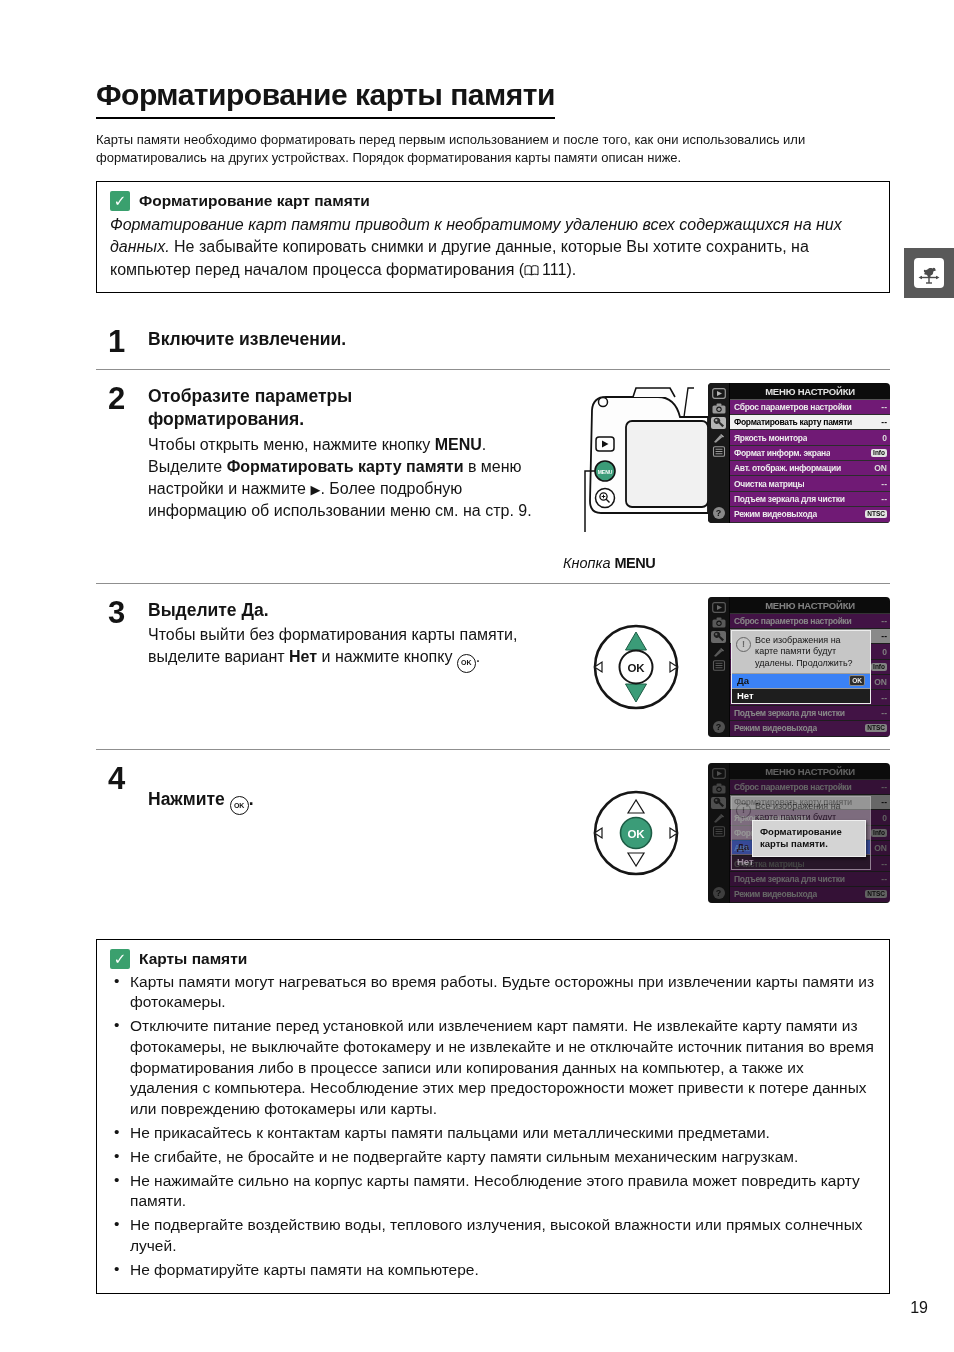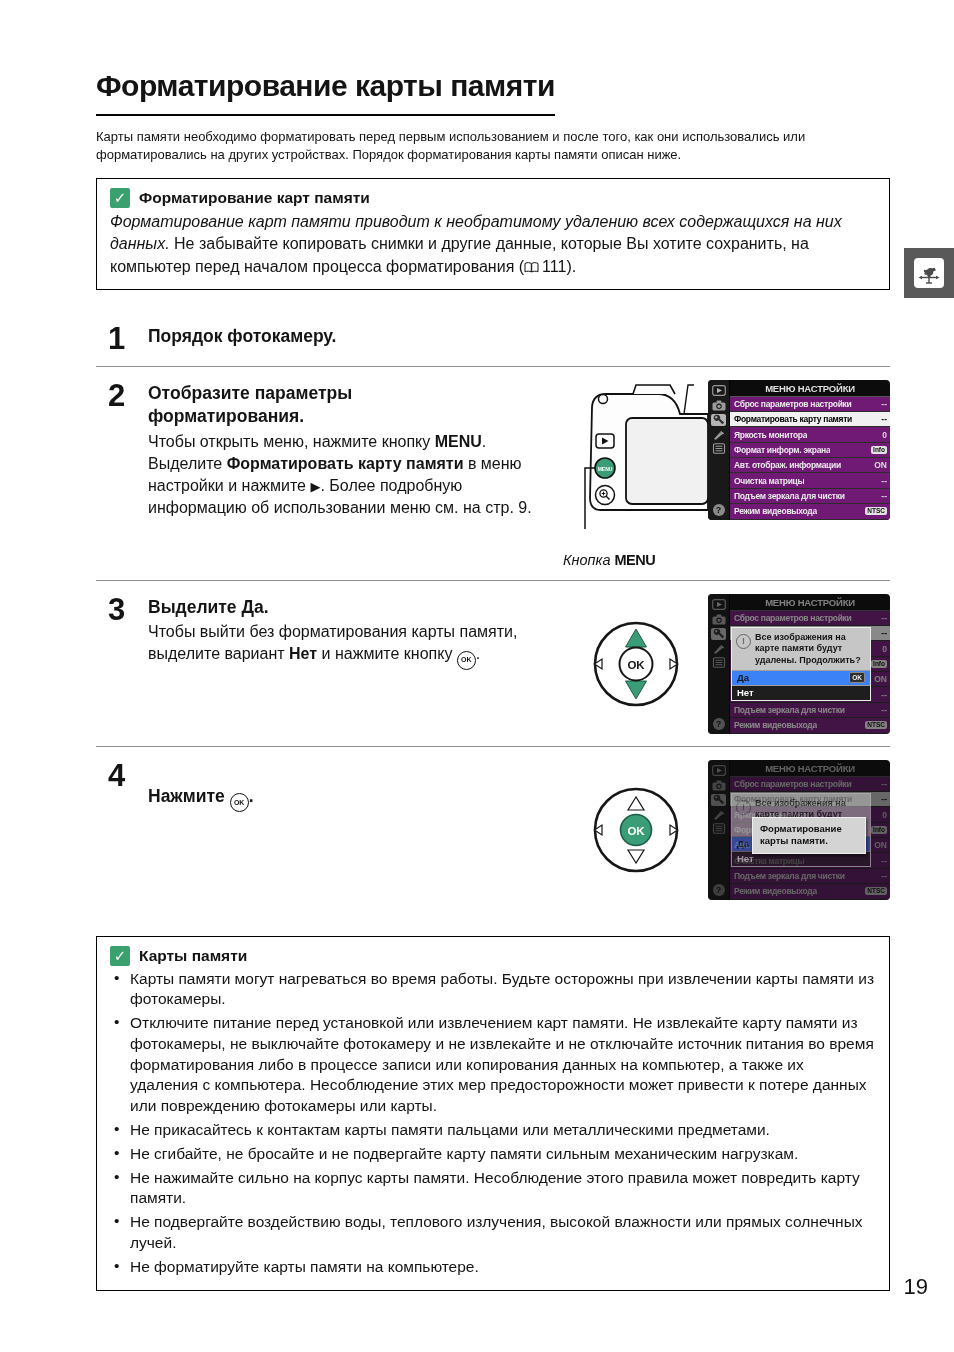--- a/index.html
+++ b/index.html
@@ -2,21 +2,21 @@
 <html><head>
 <meta charset="utf-8">
 <style>
   html,body{margin:0;padding:0;background:#fff;}
   body{width:954px;height:1352px;position:relative;overflow:hidden;
        font-family:"Liberation Sans","DejaVu Sans",sans-serif;color:#141414;}
   .content{position:absolute;left:96px;top:62px;width:794px;}
 
   
   .page-title{display:inline-block;font-size:30px;font-weight:bold;letter-spacing:-0.5px;
-              border-bottom:2.5px solid #000;padding-bottom:11px;margin:7px 0 12px 0;}
+              border-bottom:2.5px solid #000;padding-bottom:5px;margin:16px 0 12px 0;}
   .intro{font-size:13px;line-height:1.4;margin:0 0 14px 0;}
 
   
   .note-box{border:1.5px solid #000;padding:9px 13px 10px 13px;}
   .note-head{display:flex;align-items:center;gap:9px;margin-bottom:3px;}
   .check-icon{width:20px;height:20px;background:#3aa06e;border-radius:2px;color:#fff;
               font-weight:bold;font-size:15px;display:flex;align-items:center;justify-content:center;flex:none;}
   .note-title{font-weight:bold;font-size:15.5px;}
   .note-body{font-size:16px;line-height:1.38;margin:0;}
   .it{font-style:italic;}
@@ -63,39 +63,39 @@
 
   .lcd.dim .lcd-main,.lcd.dim .lcd-side{opacity:.55;}
   .lcd.dark .lcd-main,.lcd.dark .lcd-side{opacity:.4;}
   .lcd.dark .lcd-dialog{opacity:.5;}
 
   .lcd-dialog{position:absolute;left:23px;top:33px;width:138px;background:#c6c6c6;
               border:1px solid #ededed;z-index:3;color:#141414;}
   .dlg-msg{display:flex;gap:4px;padding:4px 4px 3px 4px;align-items:flex-start;}
   .warn-icon{flex:none;width:13px;height:13px;border:1.5px solid #666;border-radius:50%;color:#666;
              font-size:9px;font-weight:bold;display:flex;align-items:center;justify-content:center;margin-top:2px;}
-  .dlg-text{font-size:9px;font-weight:bold;line-height:1.3;}
+  .dlg-text{font-size:9px;font-weight:normal;line-height:1.3;}
   .dlg-row{display:flex;justify-content:space-between;align-items:center;
            padding:1.5px 5px;font-size:9.5px;font-weight:bold;}
   .dlg-row.yes{background:#3b82f6;border-top:1px solid #9e9e9e;}
   .ok-badge{background:#2e2e2e;color:#eee;border:1px solid #8a8a8a;border-radius:2px;
             font-size:6.5px;padding:0 2px;line-height:9px;}
   .dlg-row.no{background:#1e1e1e;color:#fff;border-top:1px solid #9e9e9e;}
 
   .format-popup{position:absolute;left:44px;top:57px;width:98px;background:#d4d4d4;color:#111;
                 font-size:9.5px;font-weight:bold;line-height:1.35;padding:5px 7px;z-index:6;
                 border:1px solid #efefef;box-shadow:1px 2px 3px rgba(0,0,0,.55);}
 
   
   .note-box.bottom{margin-top:24px;}
   .note-bullets{margin:2px 0 0 0;padding:0;list-style:none;font-size:15.5px;line-height:1.34;}
   .note-bullets li{position:relative;padding-left:20px;margin-bottom:3px;}
   .note-bullets li::before{content:"\2022";position:absolute;left:4px;top:-1px;}
 
-  .page-number{position:absolute;right:26px;bottom:52px;font-size:22px;}
+  .page-number{position:absolute;right:26px;bottom:35px;font-size:16px;}
 
   .side-tab{position:absolute;right:0;top:248px;width:50px;height:50px;background:#595959;
             display:flex;align-items:center;justify-content:center;}
   .side-tab .tab-inner{width:30px;height:30px;background:#fff;border-radius:4px;
                        display:flex;align-items:center;justify-content:center;}
 </style>
 </head>
 <body>
 
 <div class="content">
@@ -116,21 +116,21 @@
           </svg></span><span>111</span><span>).</span>
     </p>
   </div>
 
   
   <div class="steps">
 
     <div class="step">
       <div class="step-number">1</div>
       <div>
-        <div class="step-heading">Порядок фотокамеру.</div>
+        <div class="step-heading">Включите извлечении.</div>
       </div>
       <div></div>
     </div>
 
     <div class="step">
       <div class="step-number">2</div>
       <div>
         <div class="step-heading">Отобразите параметры
 форматирования.</div>
         <div class="step-body">

